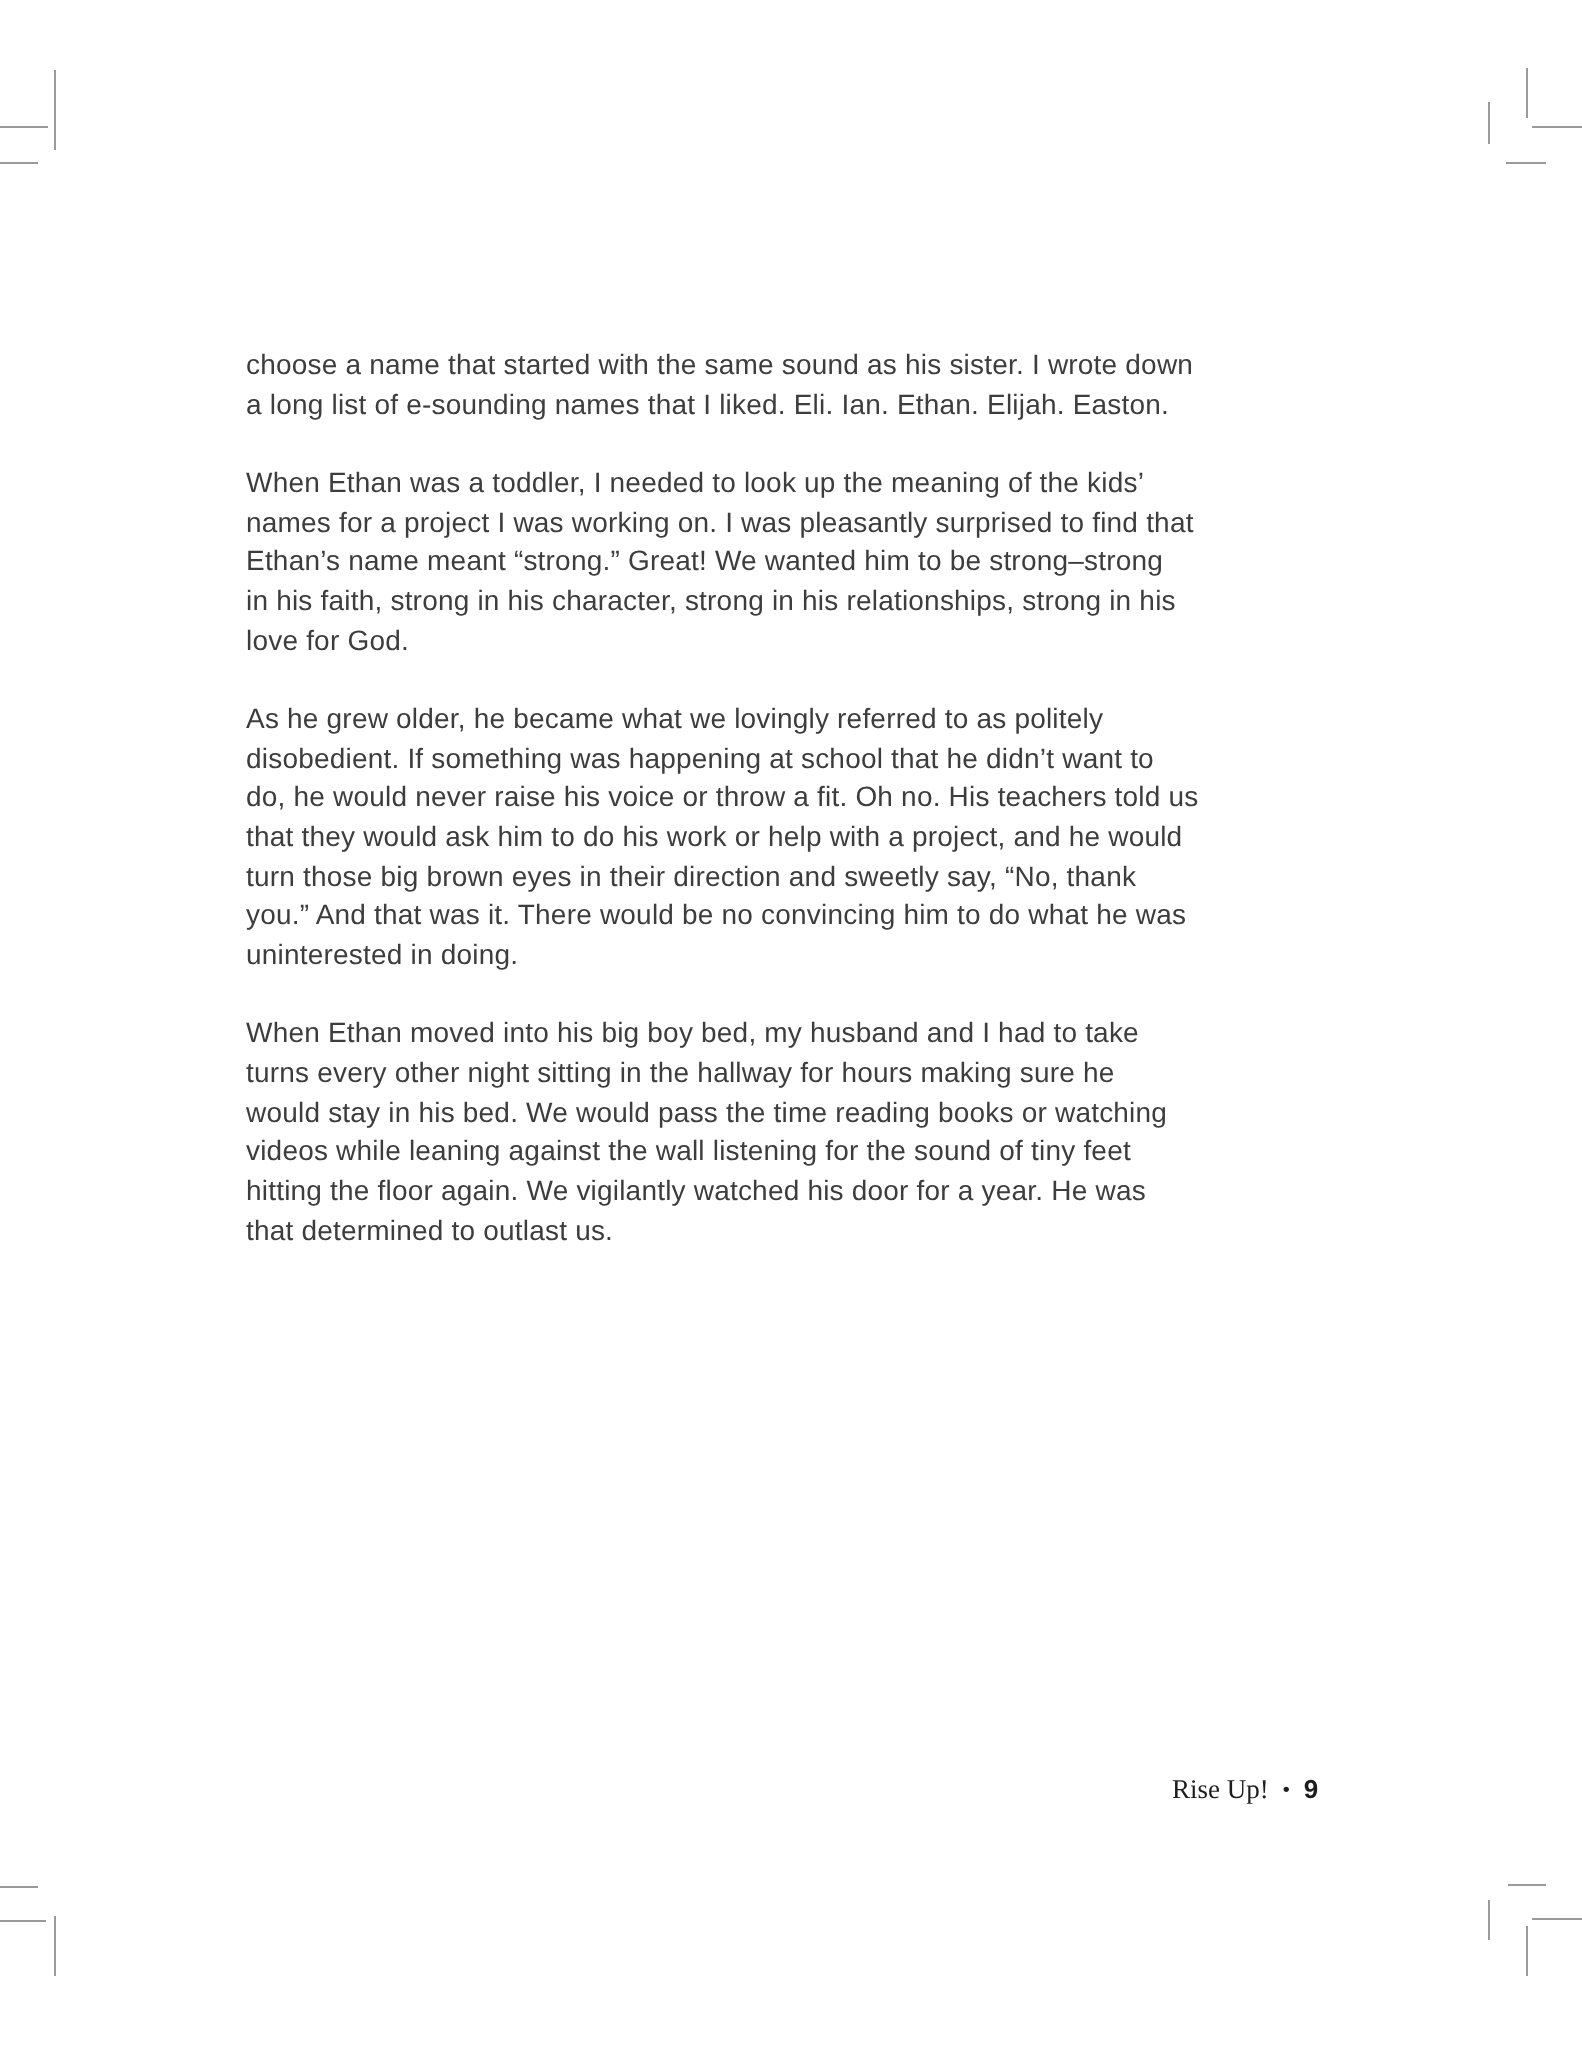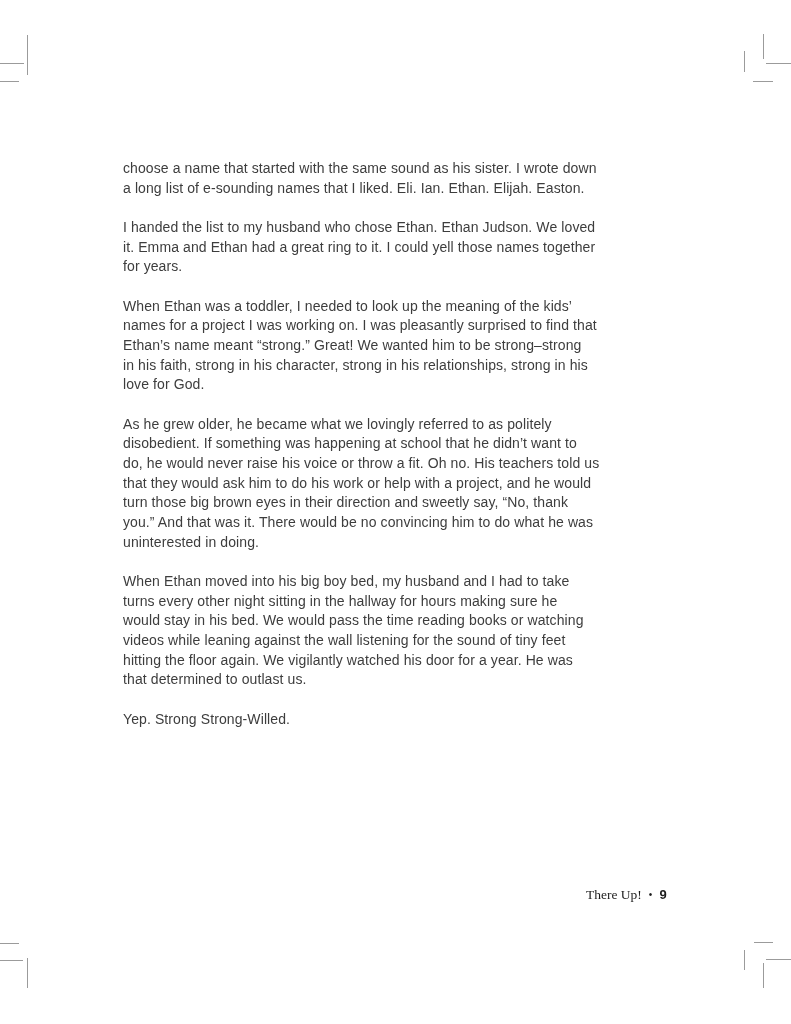--- a/index.html
+++ b/index.html
@@ -19,21 +19,21 @@
   .mark {
     position: absolute;
     background: #9b9b9b;
   }
   .m-v { width: 1px; }
   .m-h { height: 1px; }
 
   .body-text {
     position: absolute;
     left: 123px;
-    top: 159px;
+    top: 173px;
     width: 560px;
     font-size: 14px;
     line-height: 19.7px;
     letter-spacing: 0.1px;
     color: #3d3d3d;
   }
   .body-text p {
     margin: 0 0 19.5px 0;
     white-space: pre-line;
   }
@@ -80,43 +80,39 @@
   <div class="mark m-v" style="left:27px; top:958px; height:30px;"></div>
 
   <div class="mark m-h" style="left:754px; top:942px; width:19px;"></div>
   <div class="mark m-v" style="left:744px; top:950px; height:20px;"></div>
   <div class="mark m-h" style="left:766px; top:959px; width:25px;"></div>
   <div class="mark m-v" style="left:763px; top:963px; height:25px;"></div>
 
   <main class="body-text">
     <p>choose a name that started with the same sound as his sister. I wrote down
 a long list of e-sounding names that I liked. Eli. Ian. Ethan. Elijah. Easton.</p>
-    <p>I handed the list to my husband who chose Ethan. Ethan Judson. We loved
-it. Emma and Ethan had a great ring to it. I could yell those names together
-for years.</p>
     <p>When Ethan was a toddler, I needed to look up the meaning of the kids’
 names for a project I was working on. I was pleasantly surprised to find that
 Ethan’s name meant “strong.” Great! We wanted him to be strong–strong
 in his faith, strong in his character, strong in his relationships, strong in his
 love for God.</p>
     <p>As he grew older, he became what we lovingly referred to as politely
 disobedient. If something was happening at school that he didn’t want to
 do, he would never raise his voice or throw a fit. Oh no. His teachers told us
 that they would ask him to do his work or help with a project, and he would
 turn those big brown eyes in their direction and sweetly say, “No, thank
 you.” And that was it. There would be no convincing him to do what he was
 uninterested in doing.</p>
     <p>When Ethan moved into his big boy bed, my husband and I had to take
 turns every other night sitting in the hallway for hours making sure he
 would stay in his bed. We would pass the time reading books or watching
 videos while leaning against the wall listening for the sound of tiny feet
 hitting the floor again. We vigilantly watched his door for a year. He was
 that determined to outlast us.</p>
-    <p>Yep. Strong Strong-Willed.</p>
   </main>
 
   <footer class="page-footer">
-    <span class="running-head">There Up!</span>
+    <span class="running-head">Rise Up!</span>
     <span class="footer-sep">•</span>
     <span class="page-number">9</span>
   </footer>
 
 </div>
 
 </body></html>

